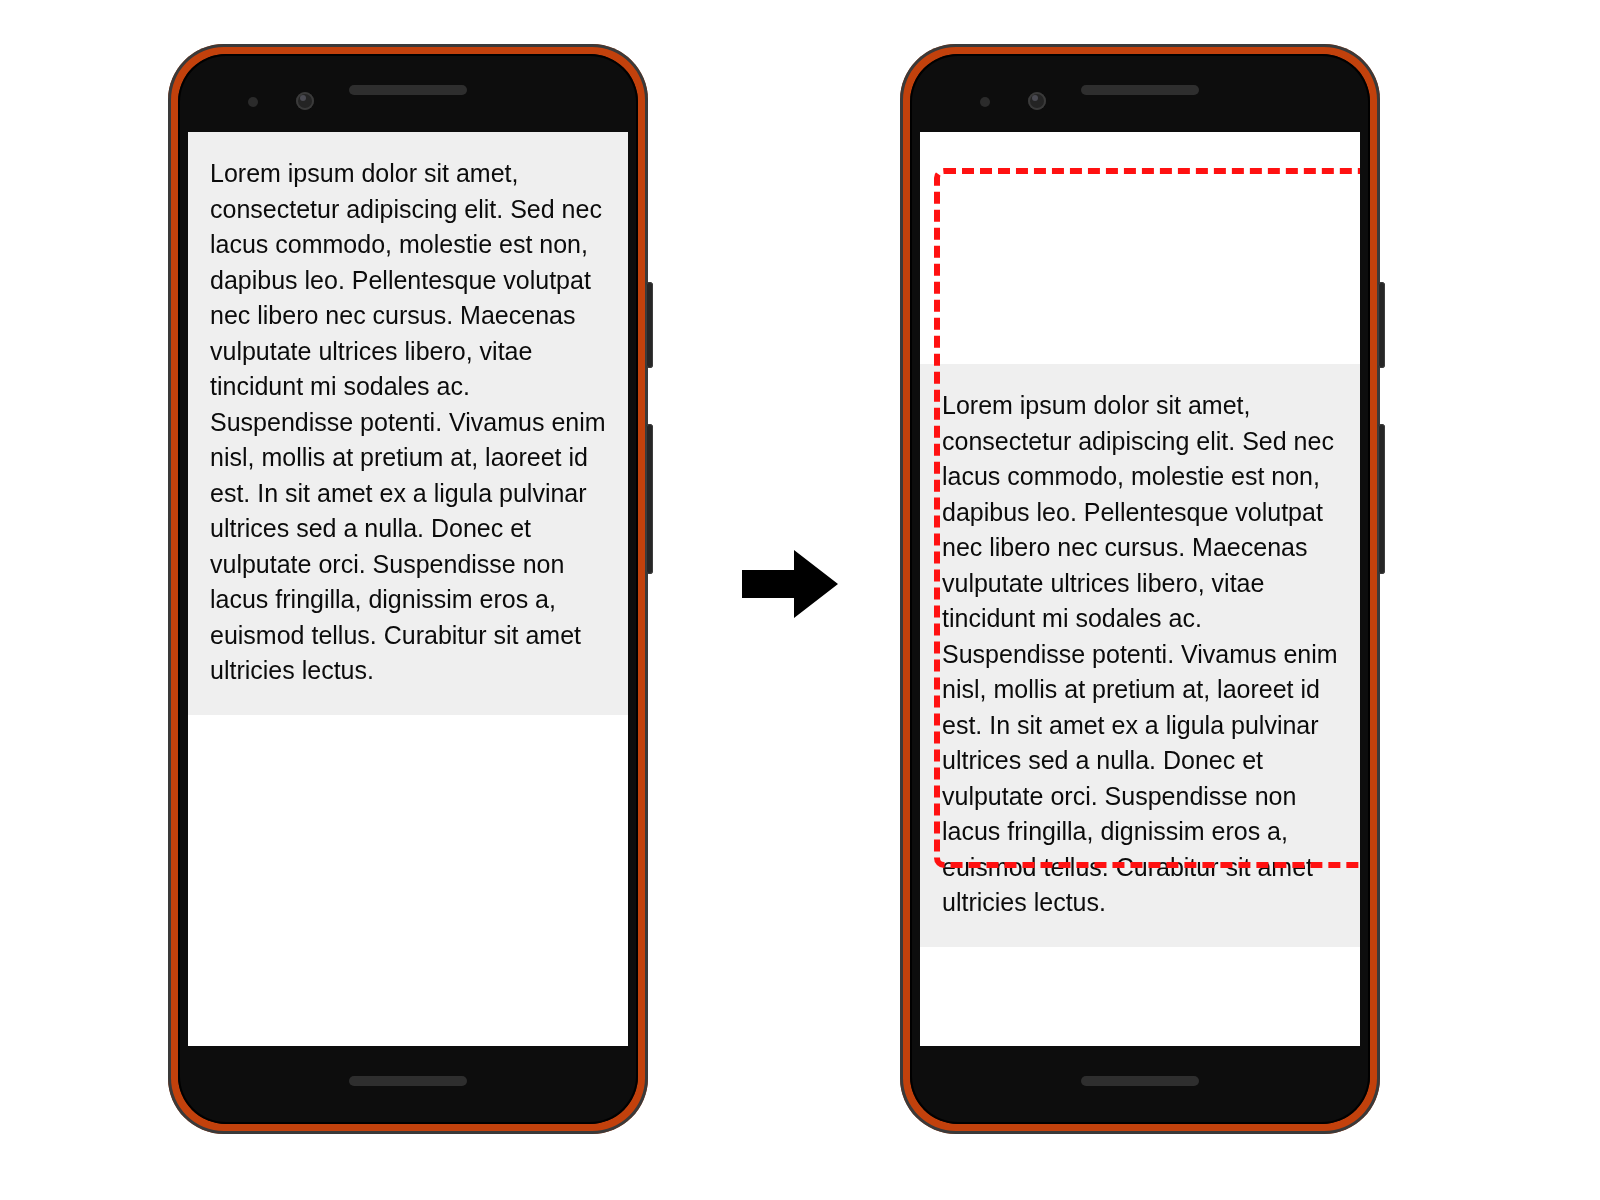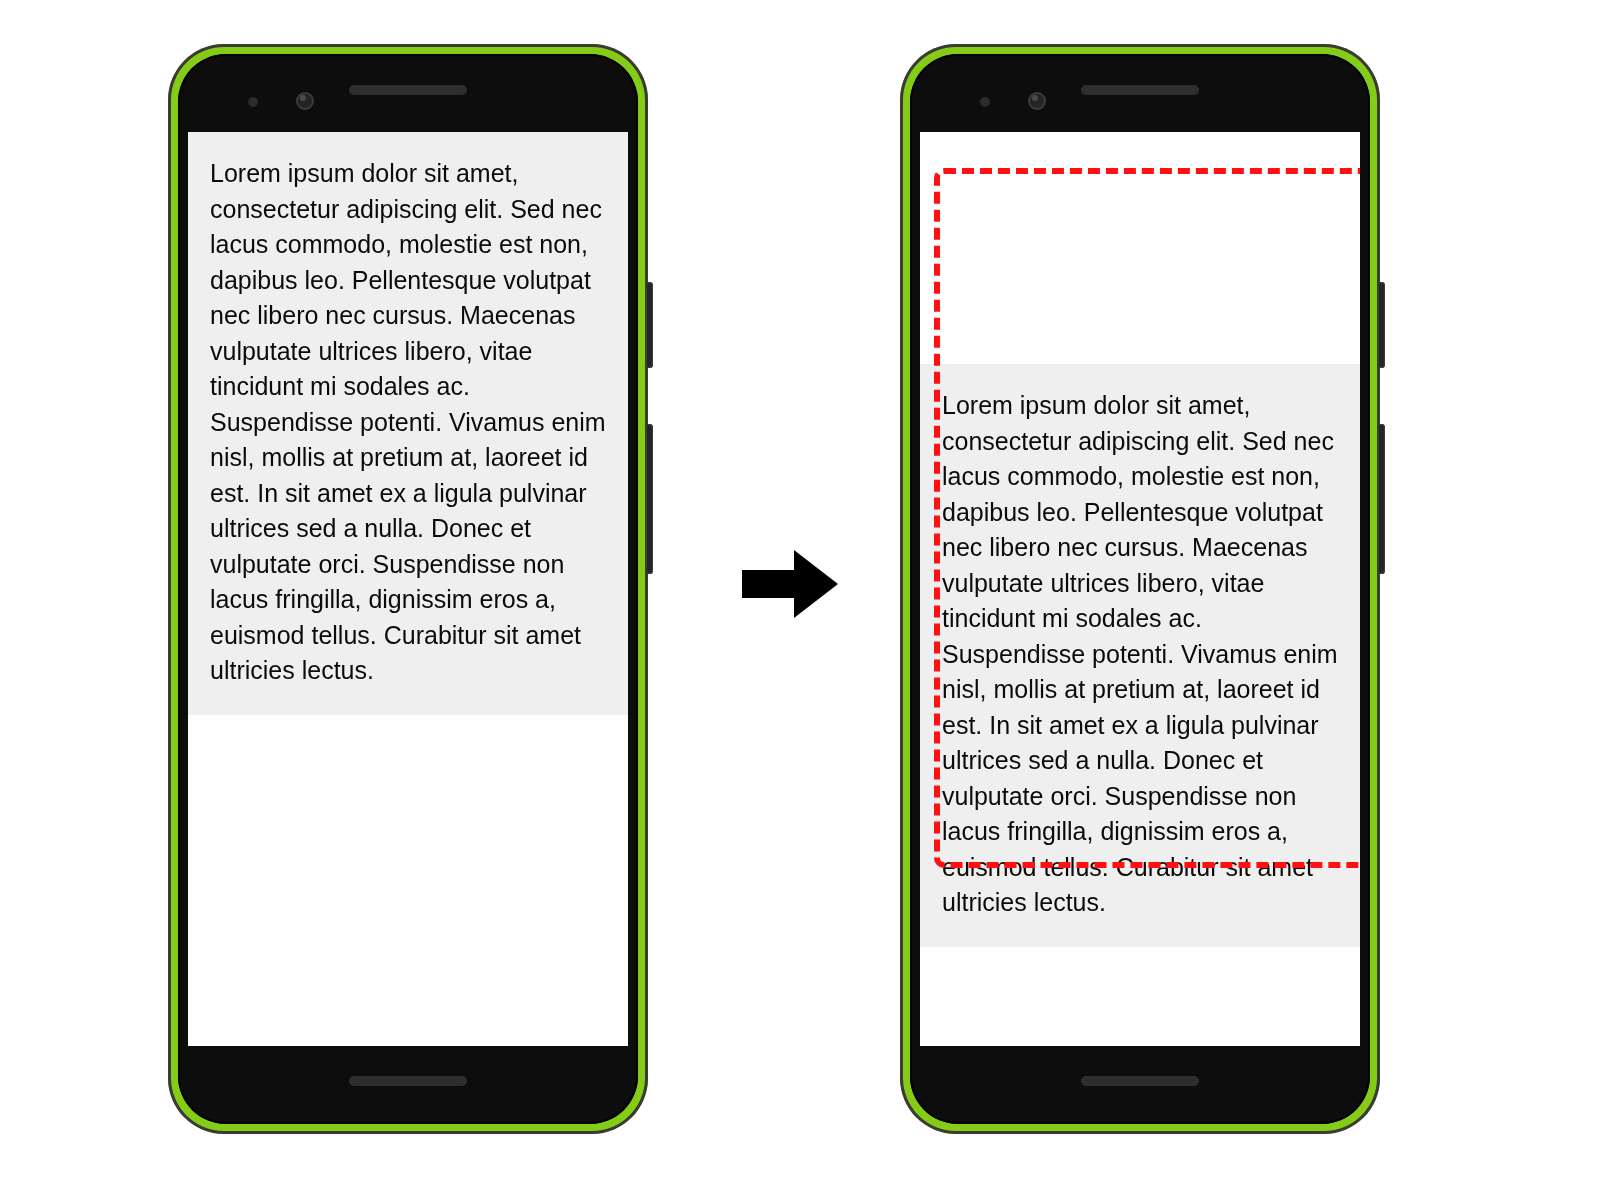--- a/index.html
+++ b/index.html
@@ -17,21 +17,21 @@
     width: 1600px;
     height: 1200px;
   }
 
   
   .phone {
     position: absolute;
     width: 480px;
     height: 1090px;
     border-radius: 56px;
-    background: #84cc16;
+    background: #c2410c;
     box-shadow: inset 0 0 0 3px #3a3a3a;
   }
   .phone-left  { left: 168px; top: 44px; }
   .phone-right { left: 900px; top: 44px; }
 
   .phone-inner {
     position: absolute;
     left: 10px;
     top: 10px;
     right: 10px;

